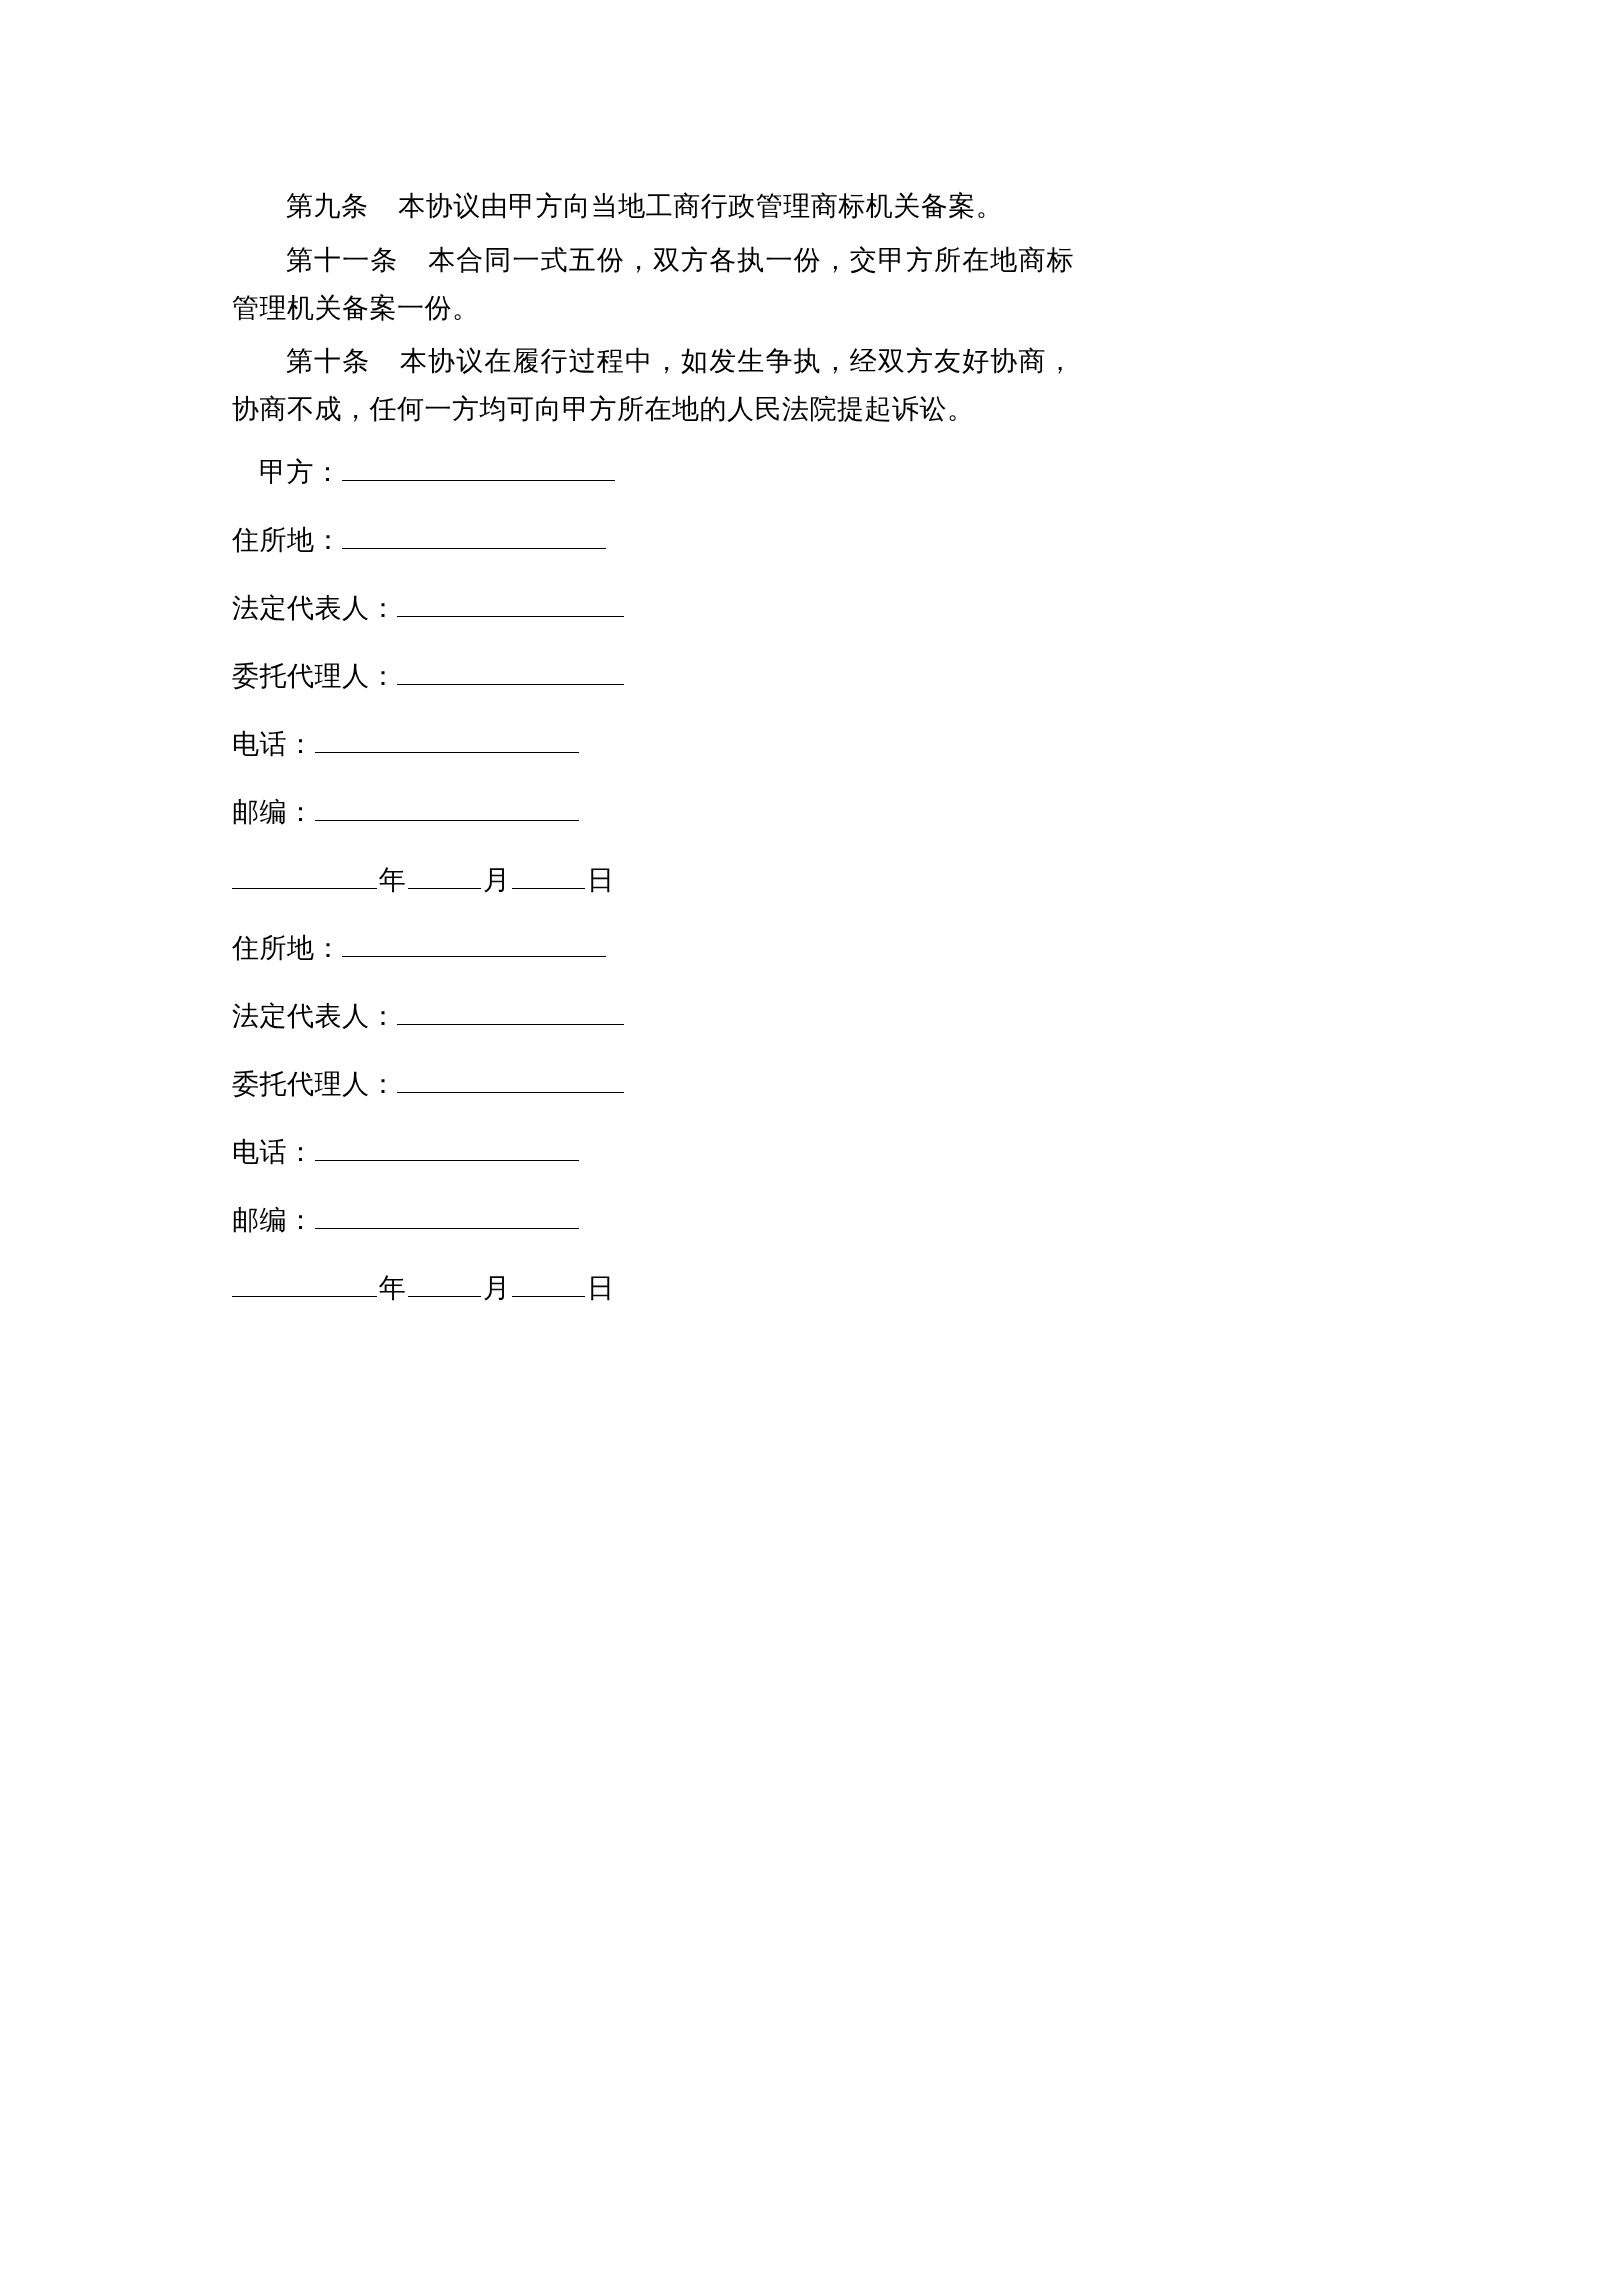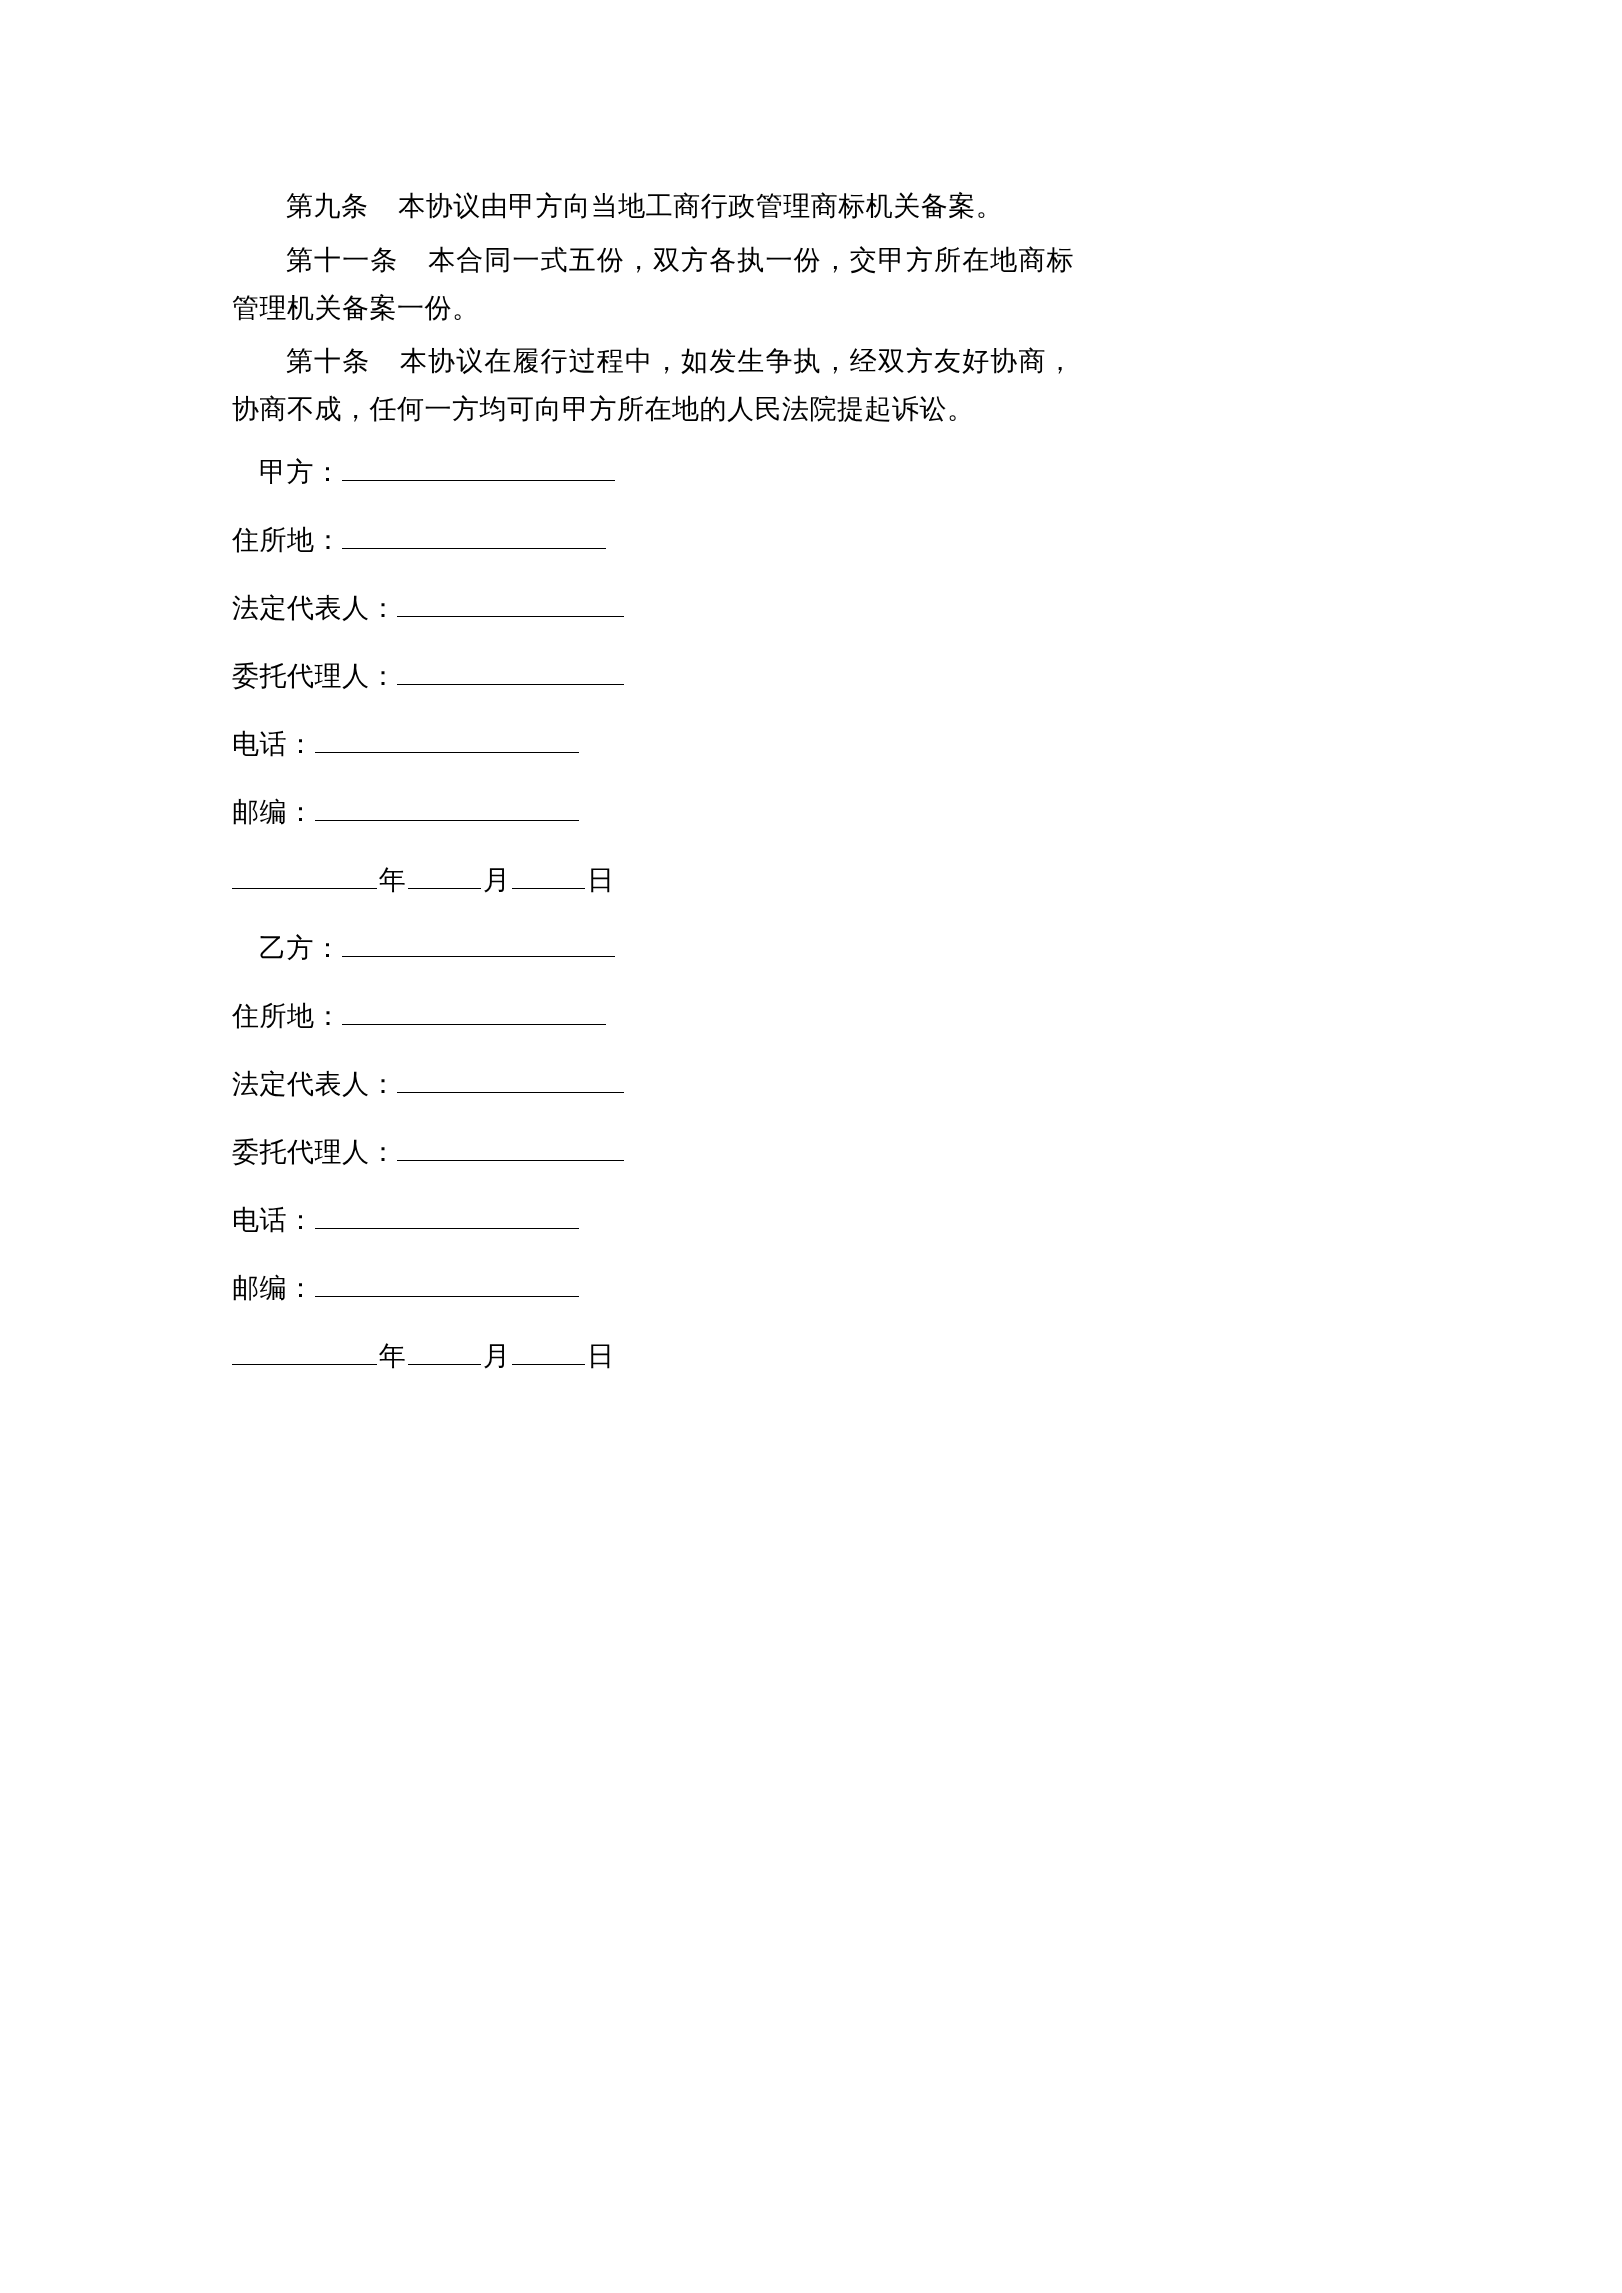--- a/index.html
+++ b/index.html
@@ -97,23 +97,20 @@
       </div>
       <div class="sig-line">
         <span>邮编：</span><span class="fill w-lg"></span>
       </div>
       <div class="sig-line date-line">
         <span class="fill w-date-y"></span><span class="unit">年</span><span class="fill w-date-m"></span><span class="unit">月</span><span class="fill w-date-d"></span><span class="unit">日</span>
       </div>
     </div>
 
     <div class="sig-block">
-      <div class="sig-line indent">
-        <span>乙方：</span><span class="fill w-xl"></span>
-      </div>
       <div class="sig-line">
         <span>住所地：</span><span class="fill w-lg"></span>
       </div>
       <div class="sig-line">
         <span>法定代表人：</span><span class="fill w-md"></span>
       </div>
       <div class="sig-line">
         <span>委托代理人：</span><span class="fill w-md"></span>
       </div>
       <div class="sig-line">

